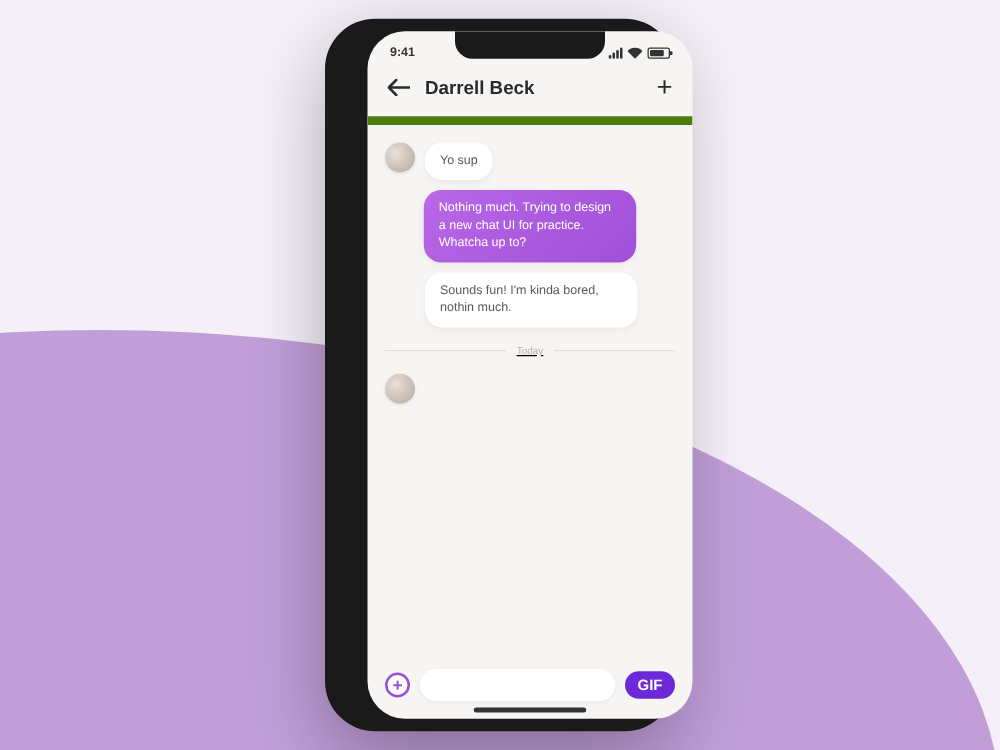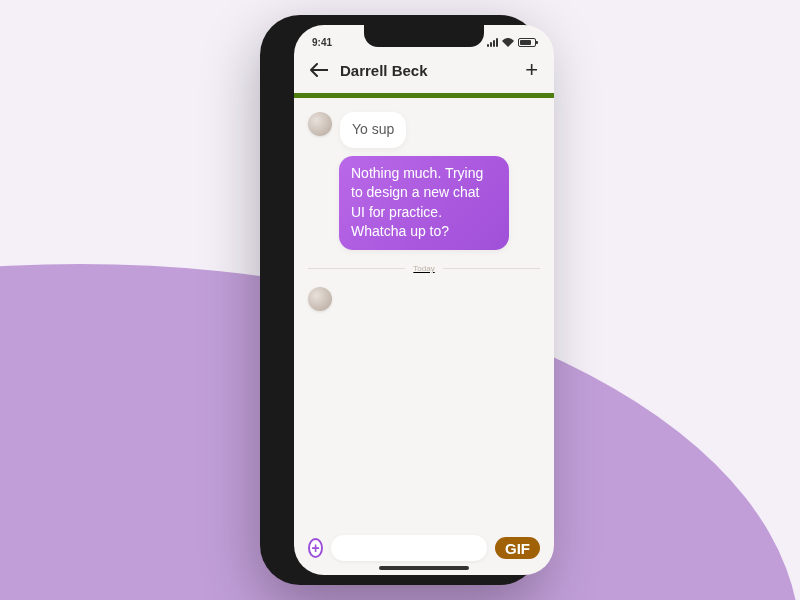--- a/index.html
+++ b/index.html
@@ -84,21 +84,21 @@
     .wifi-icon { width: 12px; height: 9px; }
     .battery-icon { width: 18px; height: 9px; border: 1px solid #333; border-radius: 2px; position: relative; }
     .battery-icon::after { content:''; position:absolute; right:-3px; top:2px; width:2px; height:3px; background:#333; border-radius:0 1px 1px 0; }
     .battery-icon::before { content:''; position:absolute; left:1px; top:1px; bottom:1px; width:70%; background:#333; border-radius:1px; }
 
     .header {
       display: flex;
       align-items: center;
       padding: 8px 16px 12px 16px;
       gap: 12px;
-      border-bottom: 5px solid #4d7c0f;
+      border-bottom: 7px solid #4d7c0f;
     }
     .back-arrow { width: 18px; height: 14px; cursor: pointer; }
     .header-title { font-size: 15px; font-weight: 700; color: #2a2a2a; flex: 1; }
     .plus-icon { font-size: 22px; font-weight: 300; color: #2a2a2a; cursor: pointer; line-height: 1; }
 
     .messages {
       flex: 1;
       overflow-y: auto;
       padding: 14px 14px 4px 14px;
       display: flex;
@@ -112,21 +112,21 @@
       border-radius: 50%;
       background: radial-gradient(circle at 35% 35%, #e8e0da 0%, #c4b8ae 70%);
       flex-shrink: 0;
       box-shadow: 0 1px 3px rgba(0,0,0,0.1);
     }
     .avatar-spacer { width: 24px; flex-shrink: 0; }
     .bubble-col { display: flex; flex-direction: column; gap: 6px; max-width: 170px; }
     .bubble {
       padding: 8px 12px;
       border-radius: 14px;
-      font-size: 14px;
+      font-size: 10px;
       line-height: 1.4;
       color: #5a5a5a;
       background: #fff;
       box-shadow: 0 2px 6px rgba(0,0,0,0.05);
     }
     .msg-group.outgoing { justify-content: center; }
     .msg-group.outgoing .bubble {
       background: linear-gradient(135deg, #b968e8 0%, #a04fd8 100%);
       color: #fff;
     }
@@ -168,23 +168,23 @@
       background: #fff;
       box-shadow: 0 1px 4px rgba(0,0,0,0.06);
       padding: 0 12px;
       font-size: 10px;
       outline: none;
     }
     .gif-btn {
       height: 22px;
       padding: 0 10px;
       border-radius: 11px;
-      background: #a16207;
+      background: #6d28d9;
       color: #fff;
-      font-size: 15px;
+      font-size: 12px;
       font-weight: 700;
       display: flex;
       align-items: center;
       cursor: pointer;
     }
     .home-indicator {
       position: absolute;
       bottom: 5px;
       left: 50%;
       transform: translateX(-50%);
@@ -234,20 +234,26 @@
           <div class="bubble">Yo sup</div>
         </div>
       </div>
 
       <div class="msg-group outgoing">
         <div class="bubble-col">
           <div class="bubble">Nothing much. Trying to design a new chat UI for practice. Whatcha up to?</div>
         </div>
       </div>
 
+      <div class="msg-group">
+        <div class="avatar-spacer"></div>
+        <div class="bubble-col">
+          <div class="bubble">Sounds fun! I'm kinda bored, nothin much.</div>
+        </div>
+      </div>
 
       <div class="divider">
         <div class="divider-line"></div>
         <span class="divider-text">Today</span>
         <div class="divider-line"></div>
       </div>
 
       <div class="msg-group">
         <div class="avatar"></div>
       </div>

